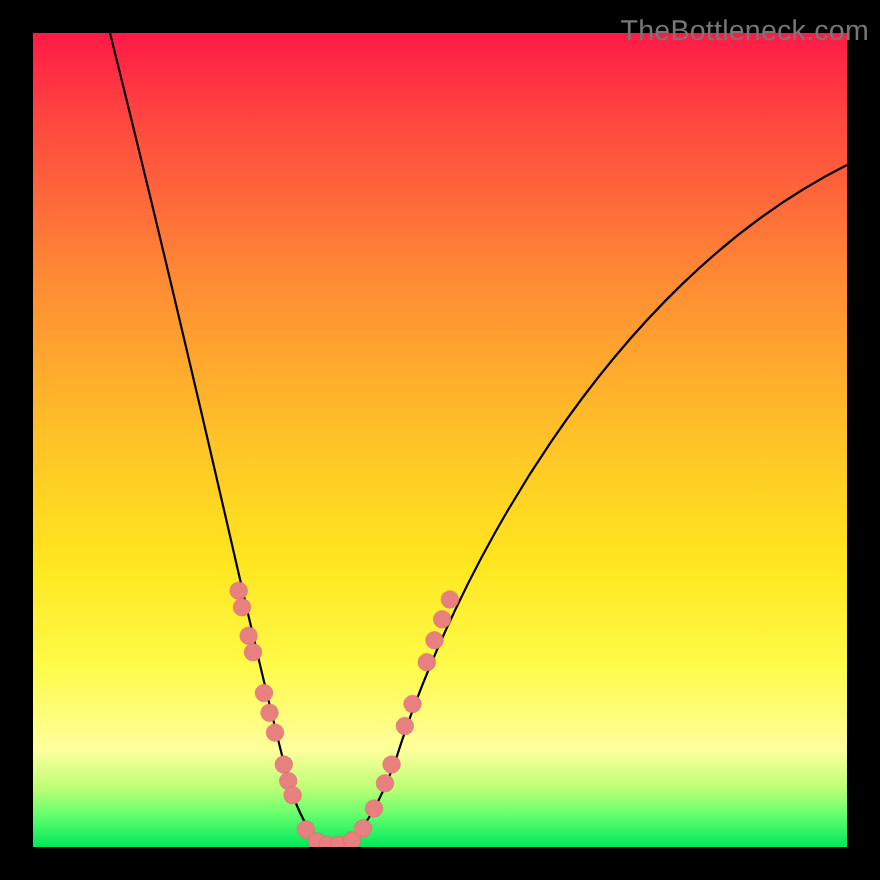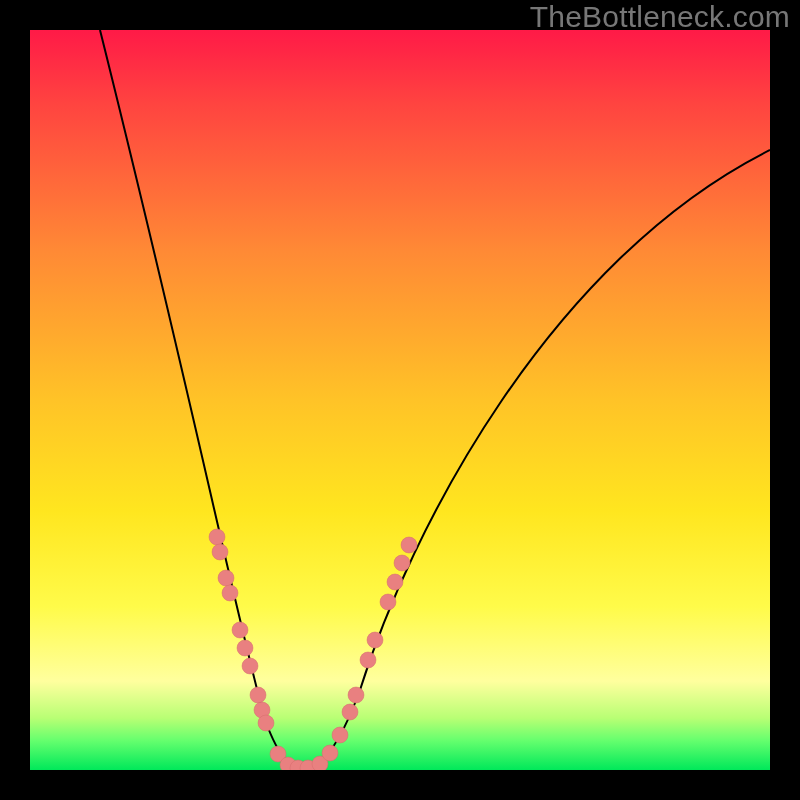--- a/index.html
+++ b/index.html
@@ -24,24 +24,24 @@
       #ffc327 50%,
       #ffe61f 65%,
       #fffb4a 78%,
       #ffff9e 88%,
       #b8ff74 93%,
       #66ff6e 96%,
       #00e85a 100%);
   }
   .watermark {
     position: absolute;
-    top: 0;
+    top: 12px;
     right: 10px;
     color: #777;
-    font-size: 30px;
+    font-size: 26px;
     z-index: 10;
     font-weight: 500;
     letter-spacing: 0.2px;
   }
   svg.curve {
     position: absolute;
     left: 0;
     top: 0;
     width: 740px;
     height: 740px;

